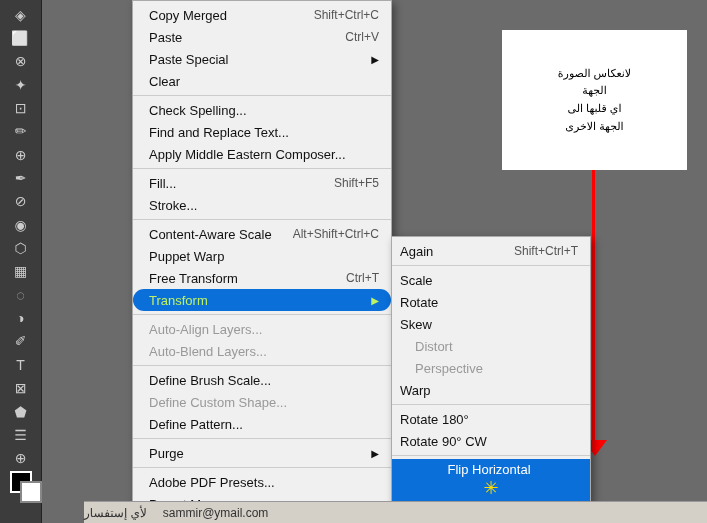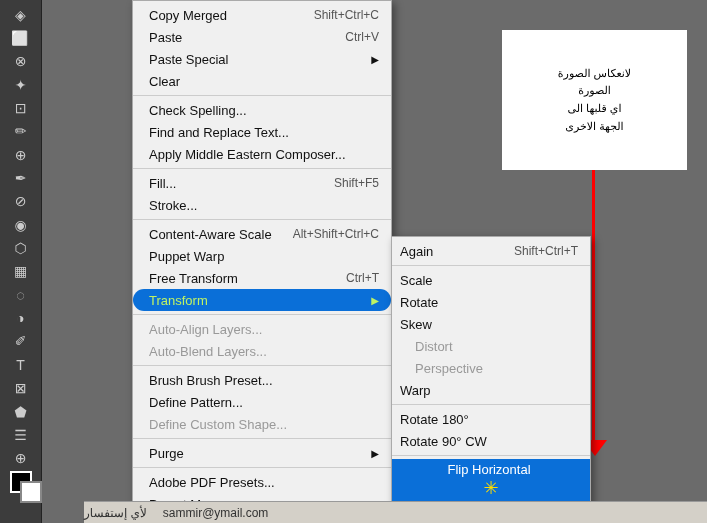--- a/index.html
+++ b/index.html
@@ -215,21 +215,21 @@
   </div>
 </div>
 
 <div class="canvas-area">
 
   <div class="canvas-arabic">سيد</div>
 
   <div class="info-card">
     <div class="info-card-text">
       <div>لانعكاس الصورة</div>
-      <div>الصورة</div>
+      <div>الجهة</div>
       <div>اي قلبها الى</div>
       <div>الجهة الاخرى</div>
     </div>
   </div>
 
   <div class="arrow-line"></div>
 
   <div class="arrow-head"></div>
 
   <div class="context-menu">
@@ -290,27 +290,27 @@
 
     <div class="menu-item disabled">
       <span>Auto-Align Layers...</span>
     </div>
     <div class="menu-item disabled">
       <span>Auto-Blend Layers...</span>
     </div>
     <div class="menu-divider"></div>
 
     <div class="menu-item">
-      <span>Brush Brush Preset...</span>
-    </div>
-    <div class="menu-item">
-      <span>Define Pattern...</span>
+      <span>Define Brush Scale...</span>
     </div>
     <div class="menu-item disabled">
       <span>Define Custom Shape...</span>
+    </div>
+    <div class="menu-item">
+      <span>Define Pattern...</span>
     </div>
     <div class="menu-divider"></div>
 
     <div class="menu-item">
       <span>Purge</span>
       <span class="arrow-r">▶</span>
     </div>
     <div class="menu-divider"></div>
 
     <div class="menu-item">

